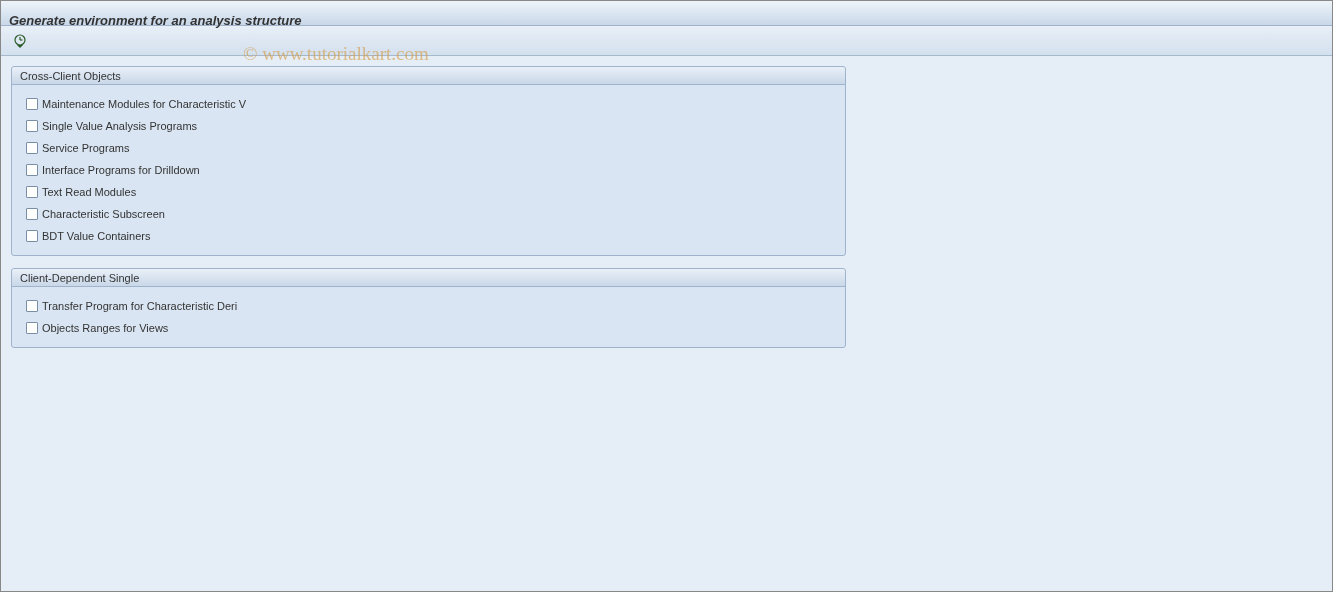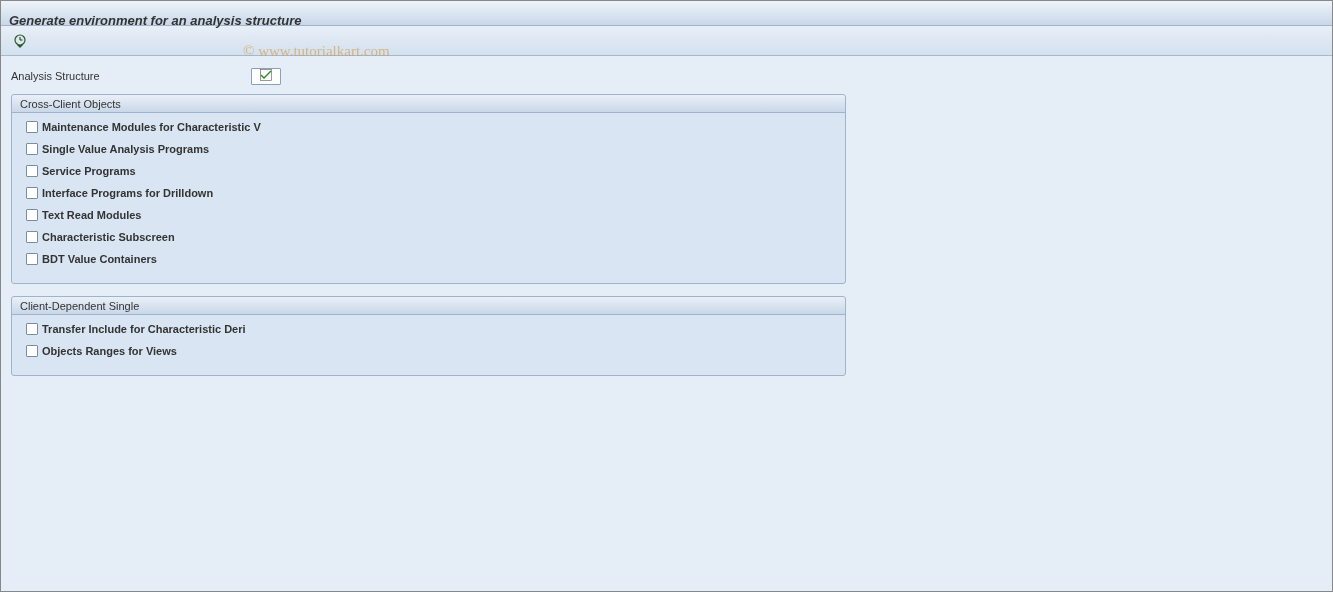--- a/index.html
+++ b/index.html
@@ -92,42 +92,41 @@
       font-size: 11px;
       color: #333;
       border-radius: 3px 3px 0 0;
       height: 18px;
     }
     .group-body {
       padding: 8px 14px 8px 14px;
     }
     .checkbox-row {
       display: flex;
-      align-items: flex-start;
+      align-items: center;
       height: 22px;
-      font-weight: bold;
     }
     .checkbox {
       width: 12px;
       height: 12px;
       background: #fff;
       border: 1px solid #7a8fa5;
       margin-right: 4px;
       cursor: pointer;
       border-radius: 1px;
     }
     .checkbox-label {
       font-size: 11px;
       color: #333;
     }
     .watermark {
       position: absolute;
       top: 43px;
       left: 243px;
-      font-size: 15px;
+      font-size: 19px;
       color: rgba(212, 156, 73, 0.65);
       font-family: Georgia, serif;
       pointer-events: none;
       z-index: 100;
     }
   </style>
 </head>
 <body>
 
 <div class="title-bar">
@@ -141,31 +140,20 @@
       <line x1="7" y1="6" x2="7" y2="3" stroke="#2a5a2a" stroke-width="1.2"></line>
       <line x1="7" y1="6" x2="9.5" y2="6" stroke="#2a5a2a" stroke-width="1.2"></line>
       <path d="M 4 11 L 7 14 L 10 11 Z" fill="#2a5a2a"></path>
     </svg>
   </div>
 </div>
 
 <div class="watermark">© www.tutorialkart.com</div>
 
 <div class="content">
-  <div class="field-row">
-    <span class="field-label">Analysis Structure</span>
-    <div class="field-input">
-      <span class="input-check-green">
-        <svg viewBox="0 0 12 12">
-          <path d="M 1 6 L 4 9 L 11 2" fill="none" stroke="#2a8a2a" stroke-width="1.4"></path>
-          <rect x="0.5" y="0.5" width="11" height="11" fill="none" stroke="#555" stroke-width="0.6"></rect>
-        </svg>
-      </span>
-    </div>
-  </div>
 
   <div class="group-box">
     <div class="group-title">Cross-Client Objects</div>
     <div class="group-body">
       <div class="checkbox-row">
         <div class="checkbox"></div>
         <span class="checkbox-label">Maintenance Modules for Characteristic V</span>
       </div>
       <div class="checkbox-row">
         <div class="checkbox"></div>
@@ -192,21 +180,21 @@
         <span class="checkbox-label">BDT Value Containers</span>
       </div>
     </div>
   </div>
 
   <div class="group-box">
     <div class="group-title">Client-Dependent Single</div>
     <div class="group-body">
       <div class="checkbox-row">
         <div class="checkbox"></div>
-        <span class="checkbox-label">Transfer Include for Characteristic Deri</span>
+        <span class="checkbox-label">Transfer Program for Characteristic Deri</span>
       </div>
       <div class="checkbox-row">
         <div class="checkbox"></div>
         <span class="checkbox-label">Objects Ranges for Views</span>
       </div>
     </div>
   </div>
 </div>
 
 </body></html>

